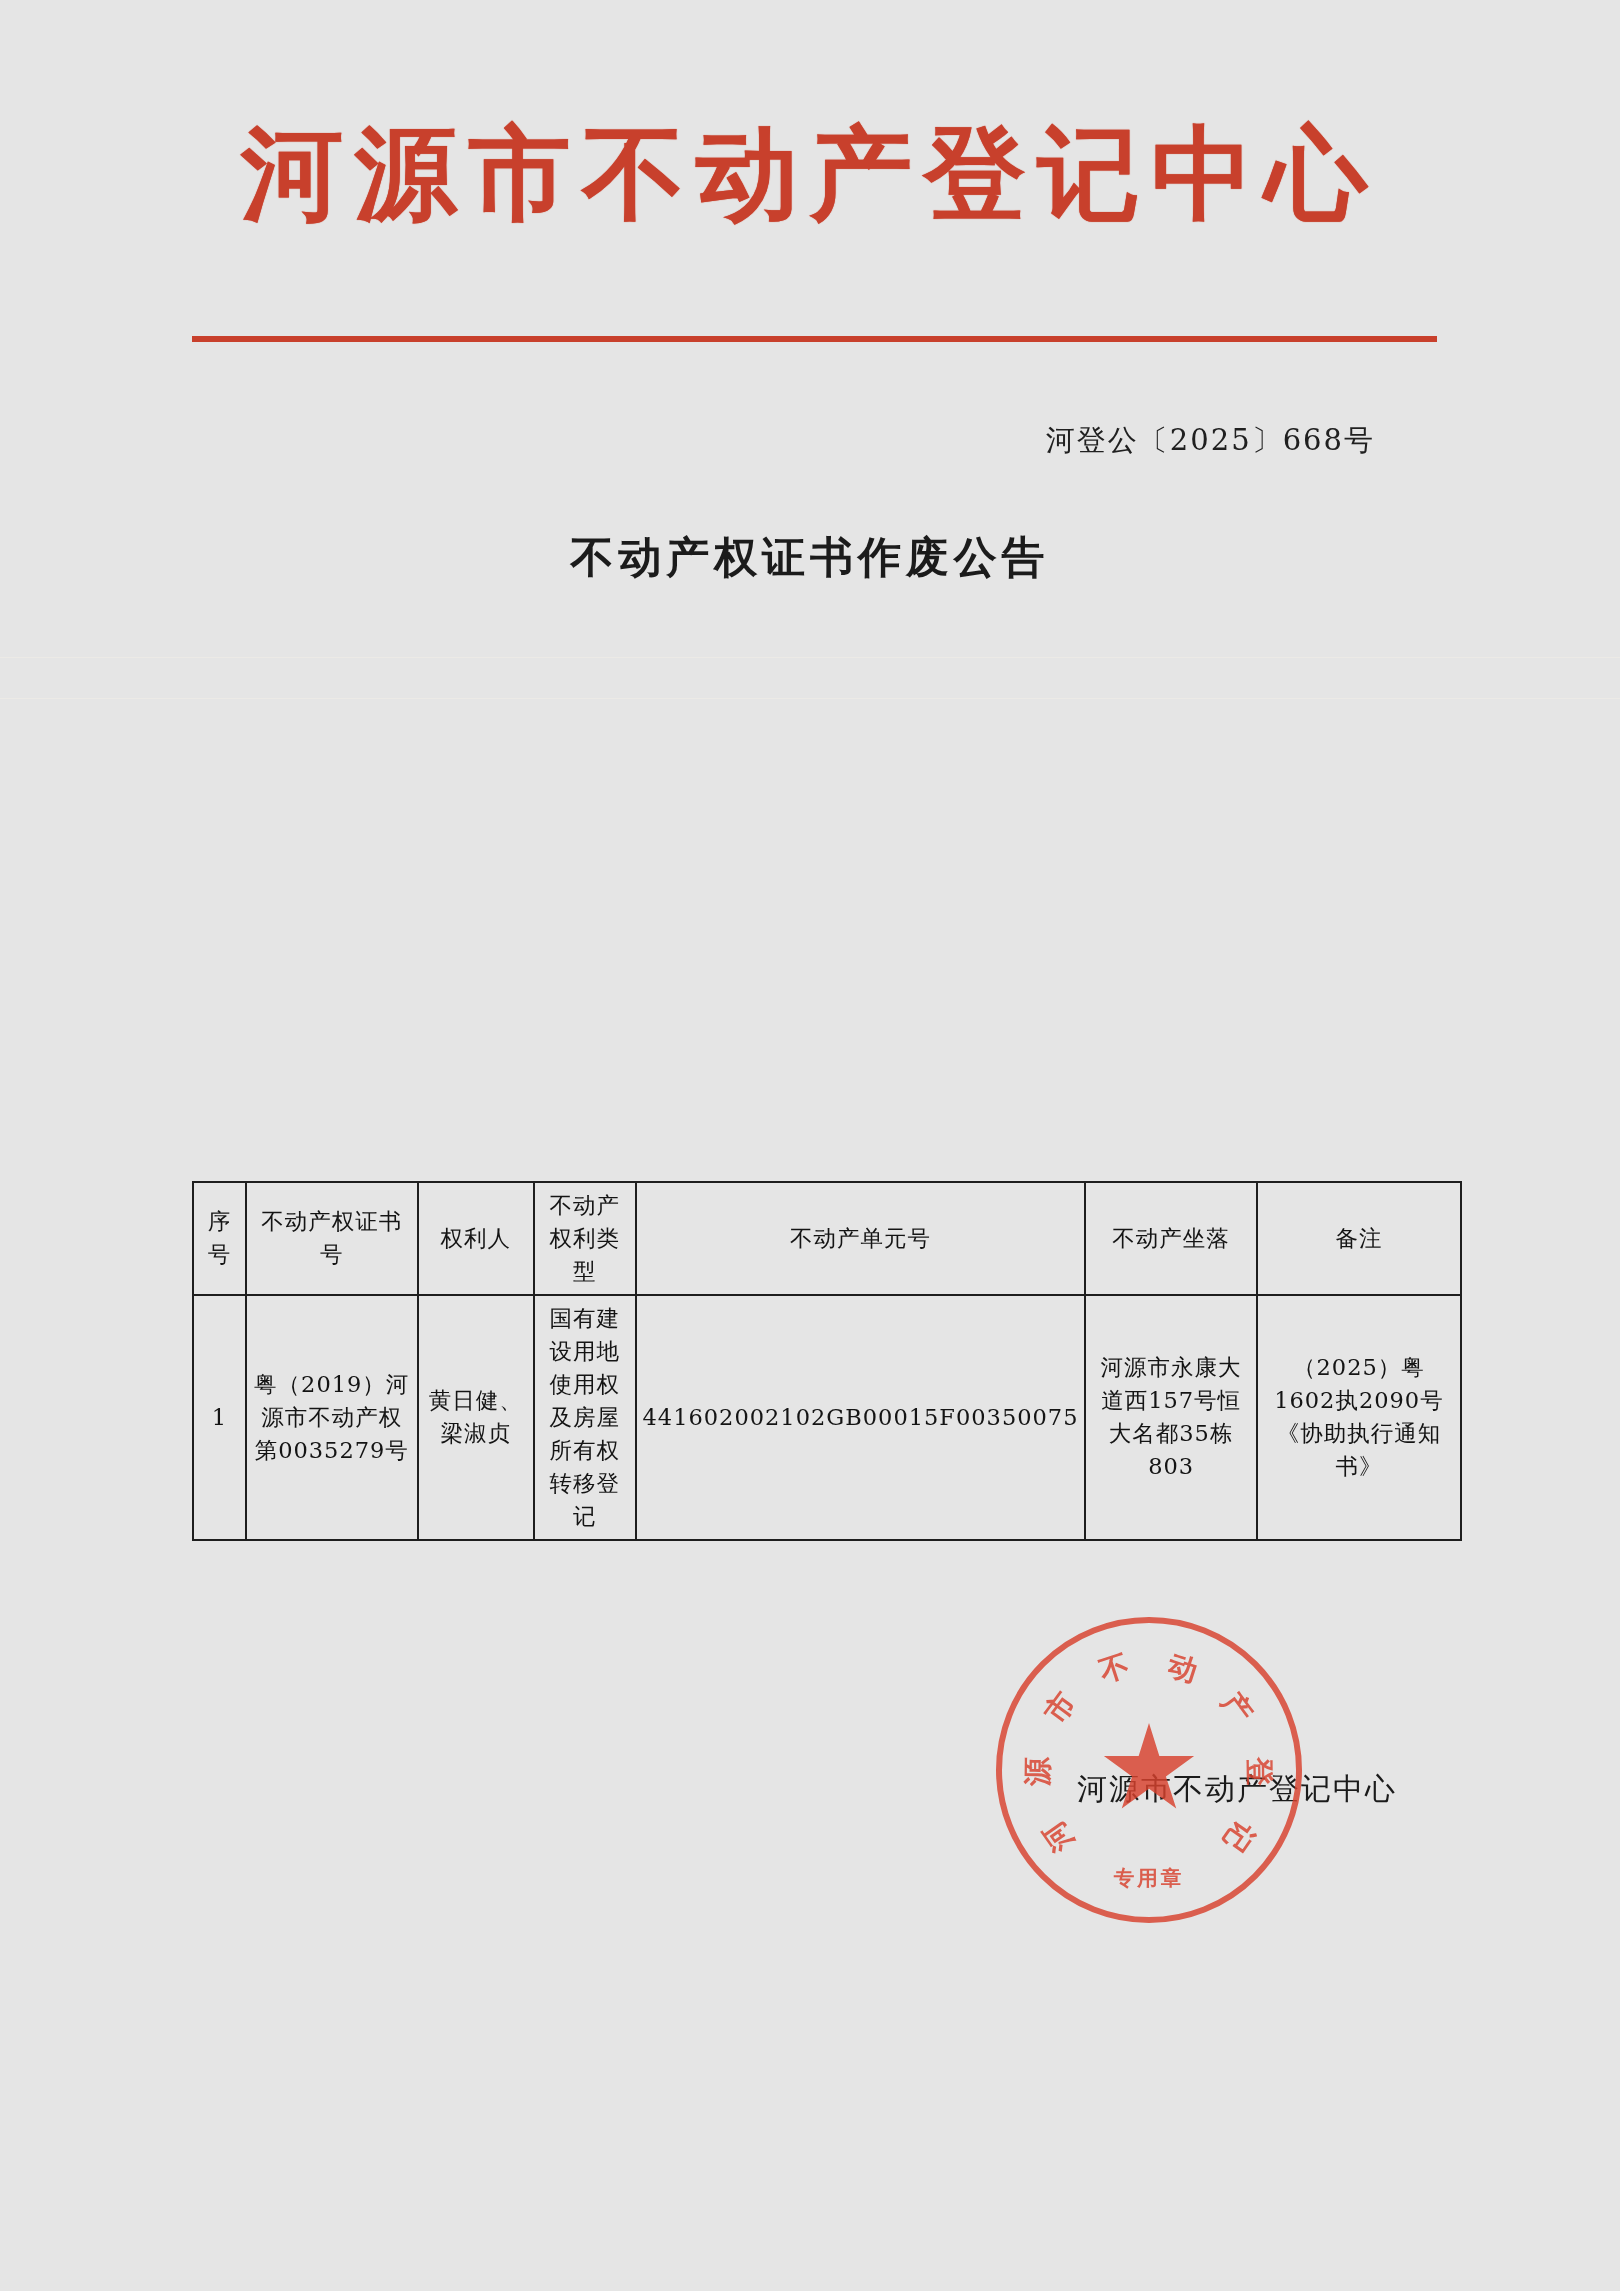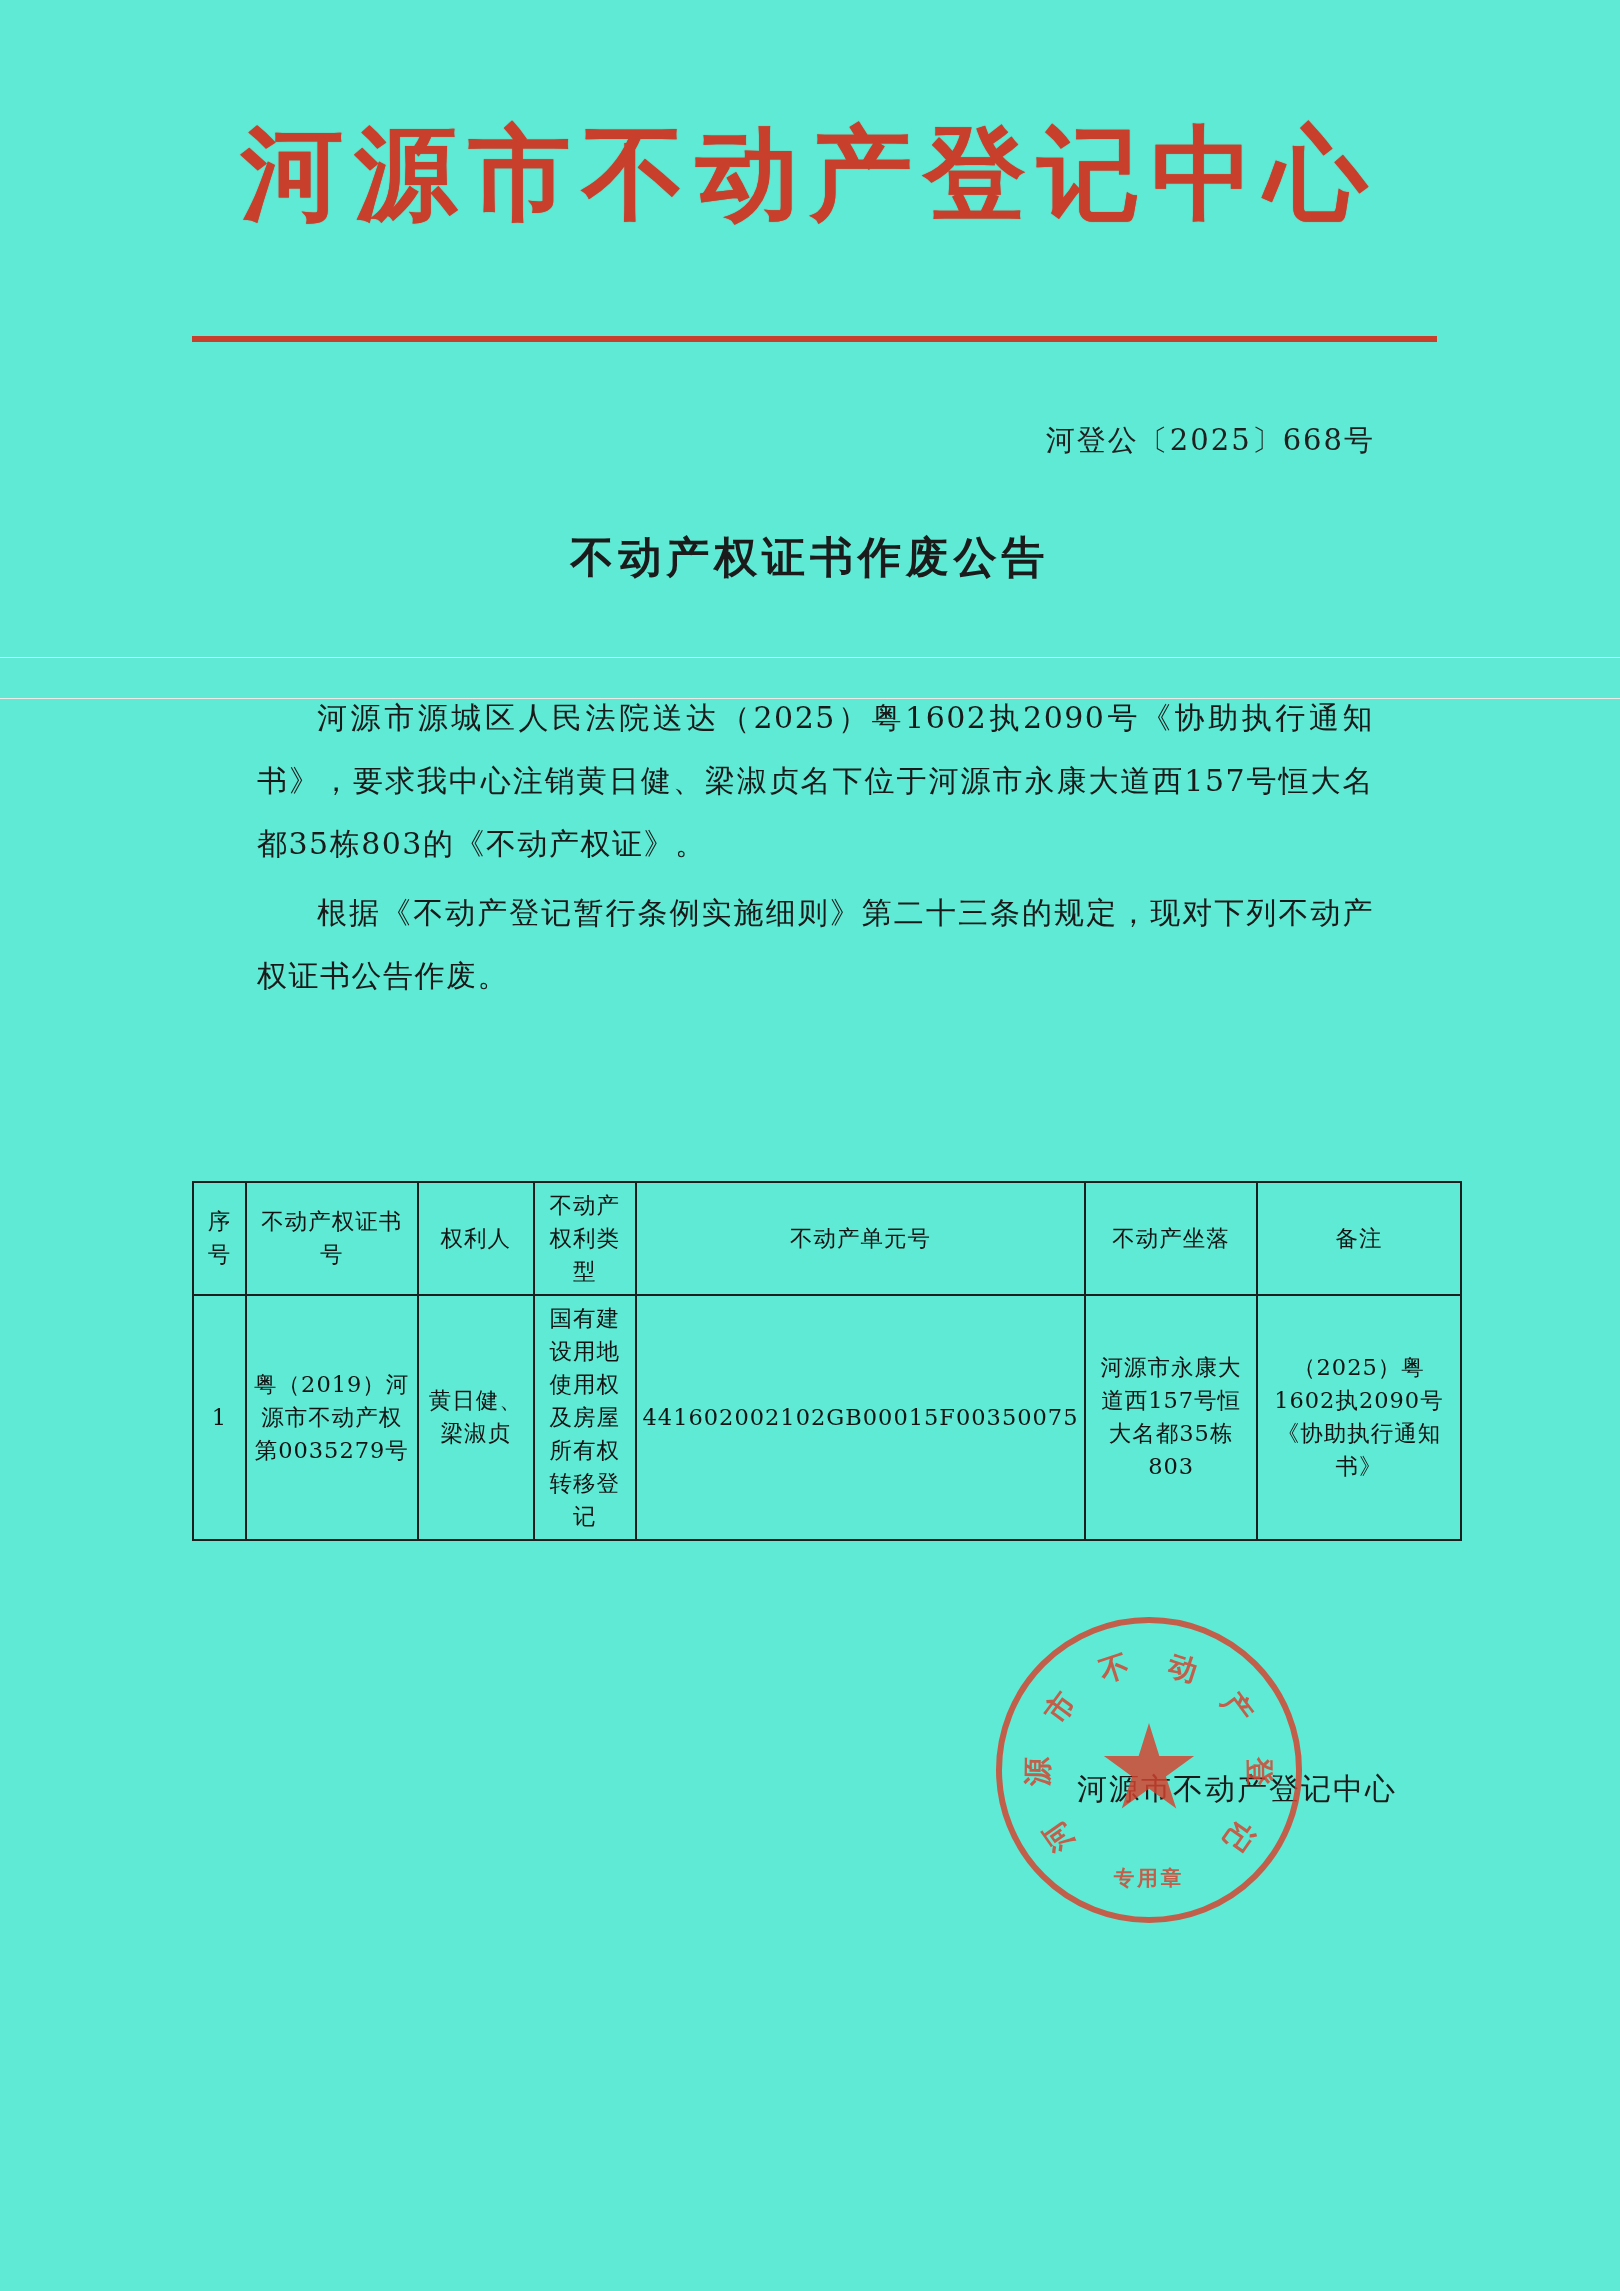--- a/index.html
+++ b/index.html
@@ -14,21 +14,21 @@
     font-family: "DejaVu Serif", "Liberation Serif", serif;
     color: #1a1a1a;
     overflow: hidden;
   }
 
   .page {
     position: absolute;
     left: 0; top: 0;
     width: 1620px;
     height: 2292px;
-    background: #5eead4;
+    background: #e5e5e5;
   }
 
   
   .scan-line {
     position: absolute;
     left: 0;
     width: 100%;
     height: 1px;
     background: #eceae6;
   }
@@ -209,24 +209,20 @@
 
   <div class="masthead">
     <div class="masthead-title">河源市不动产登记中心</div>
   </div>
   <div class="masthead-rule"></div>
 
   <div class="doc-number">河登公〔2025〕668号</div>
 
   <div class="doc-title">不动产权证书作废公告</div>
 
-  <div class="body-text">
-    <p>河源市源城区人民法院送达（2025）粤1602执2090号《协助执行通知书》，要求我中心注销黄日健、梁淑贞名下位于河源市永康大道西157号恒大名都35栋803的《不动产权证》。</p>
-    <p>根据《不动产登记暂行条例实施细则》第二十三条的规定，现对下列不动产权证书公告作废。</p>
-  </div>
 
   <div class="table-wrap">
     <table class="notice-table">
       <thead>
         <tr>
           <th class="col-seq">序号</th>
           <th class="col-cert">不动产权证书号</th>
           <th class="col-owner">权利人</th>
           <th class="col-type">不动产权利类型</th>
           <th class="col-unit">不动产单元号</th>

